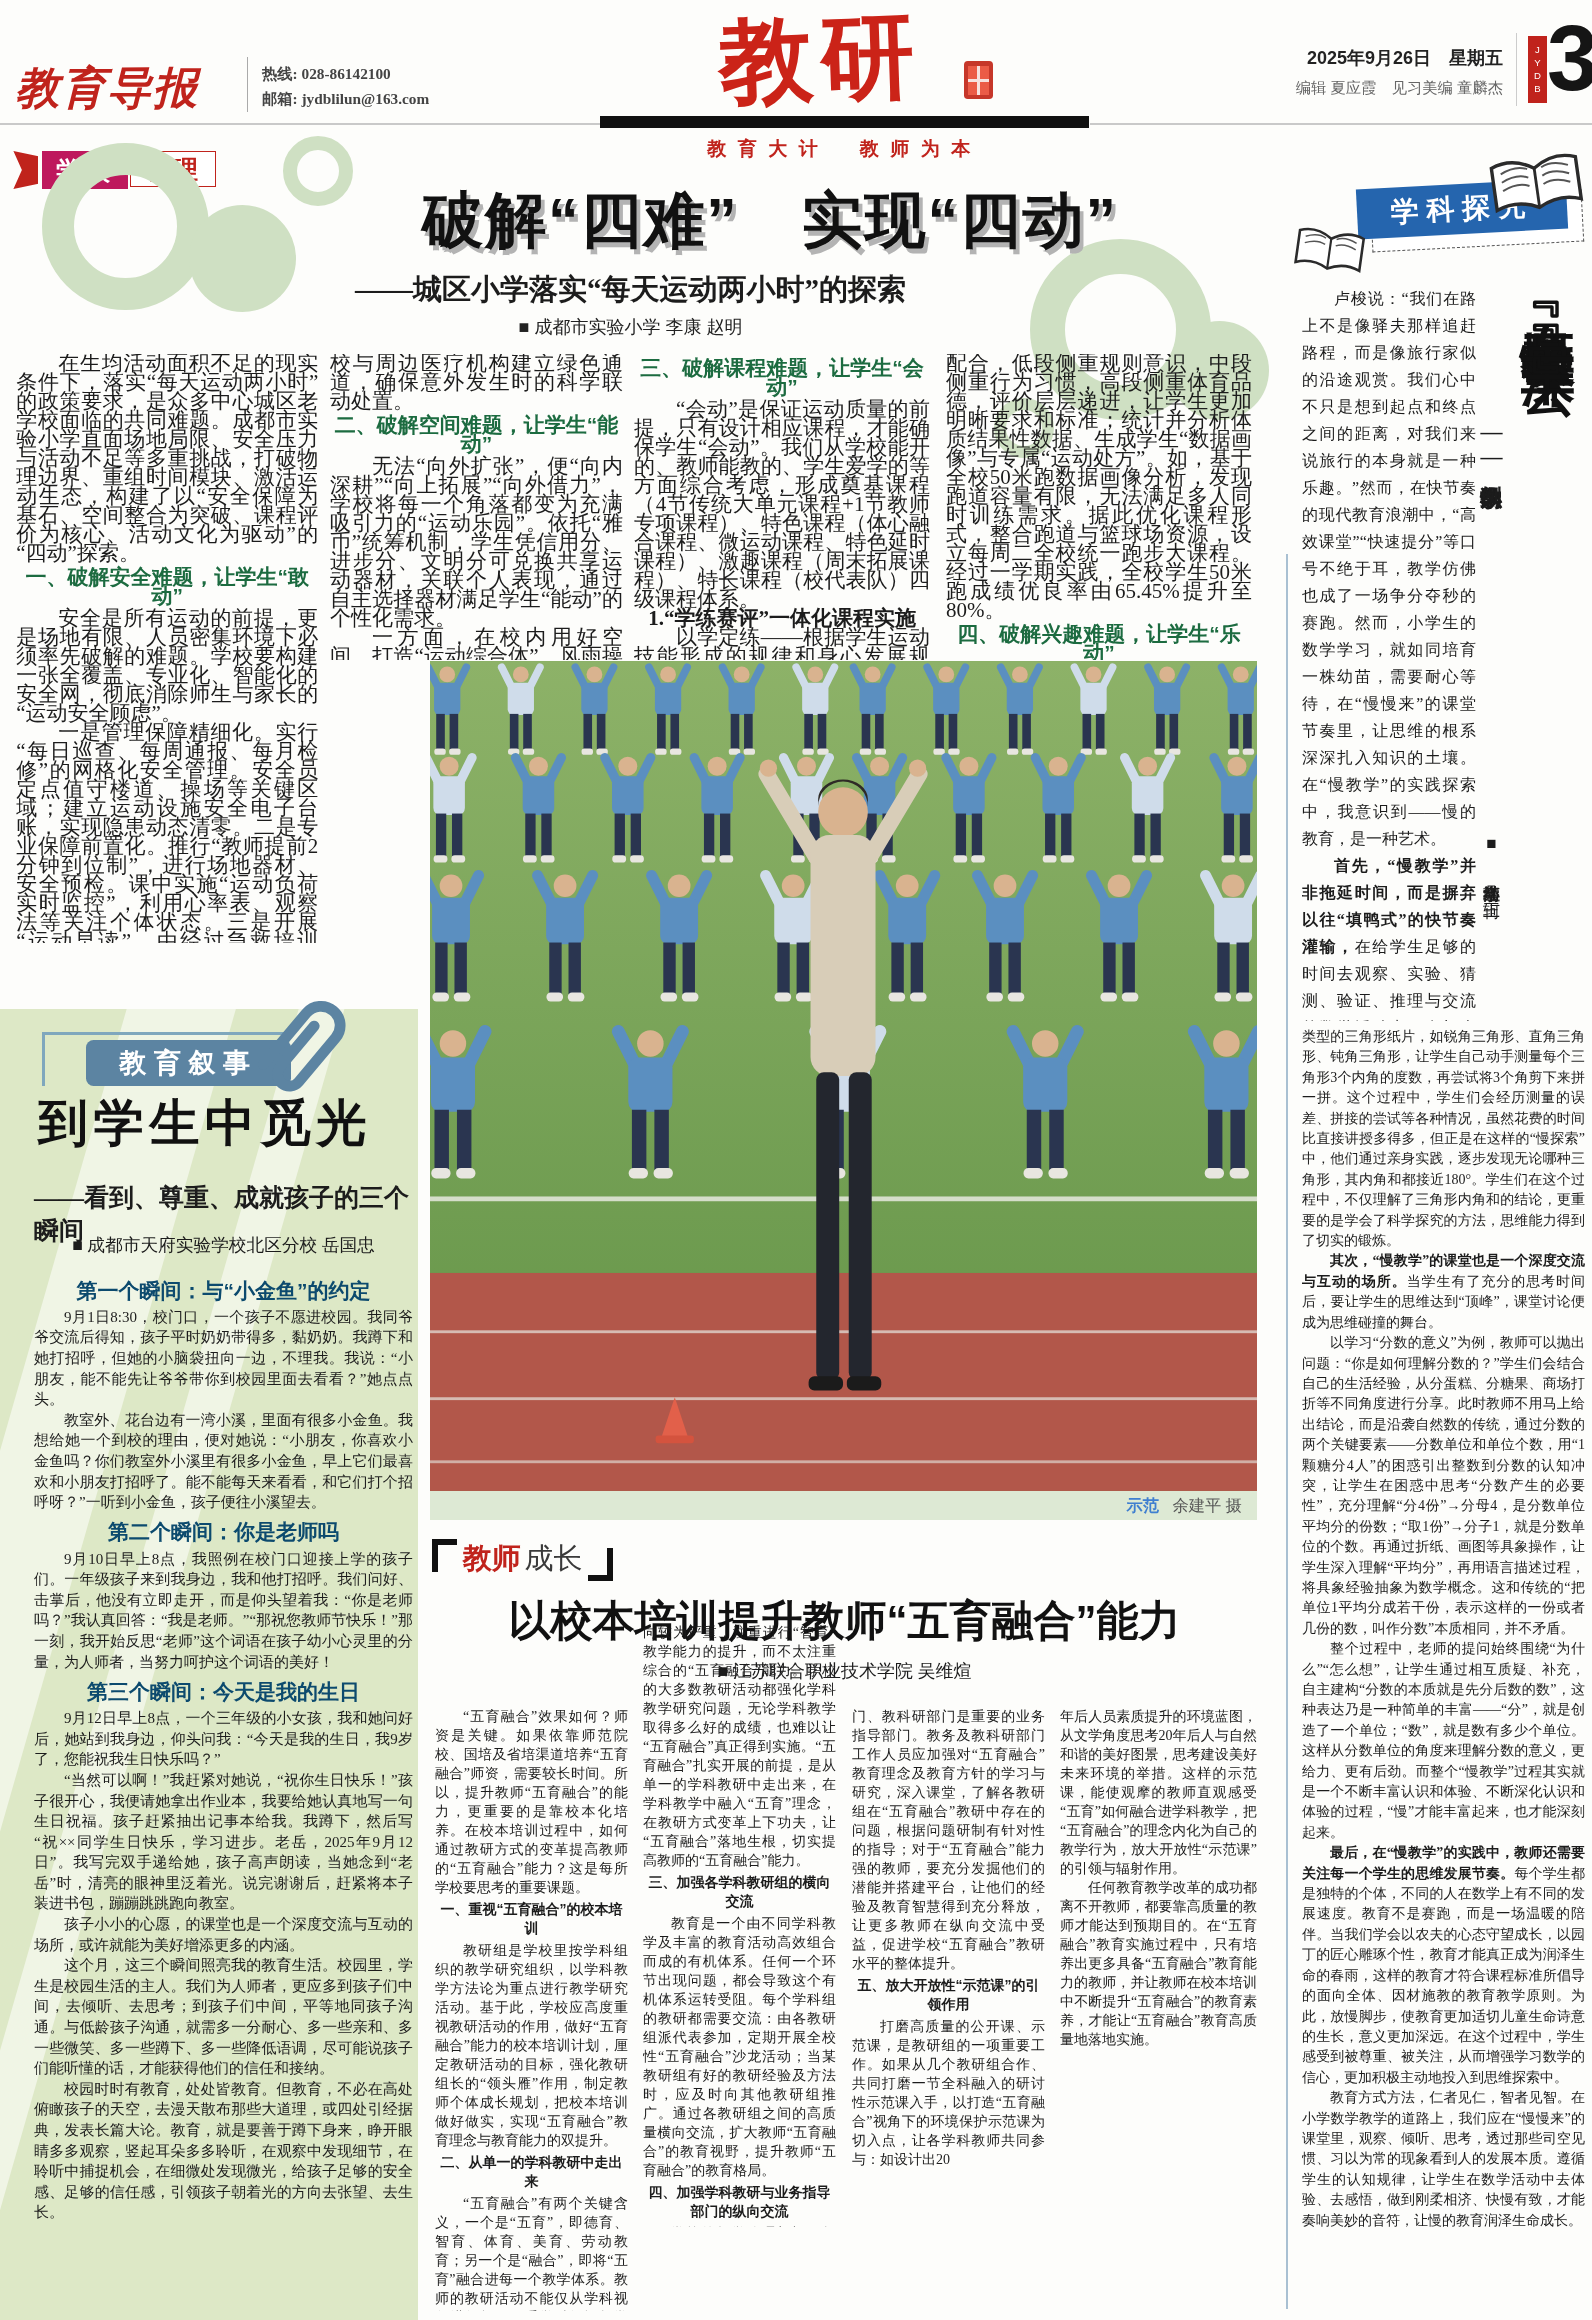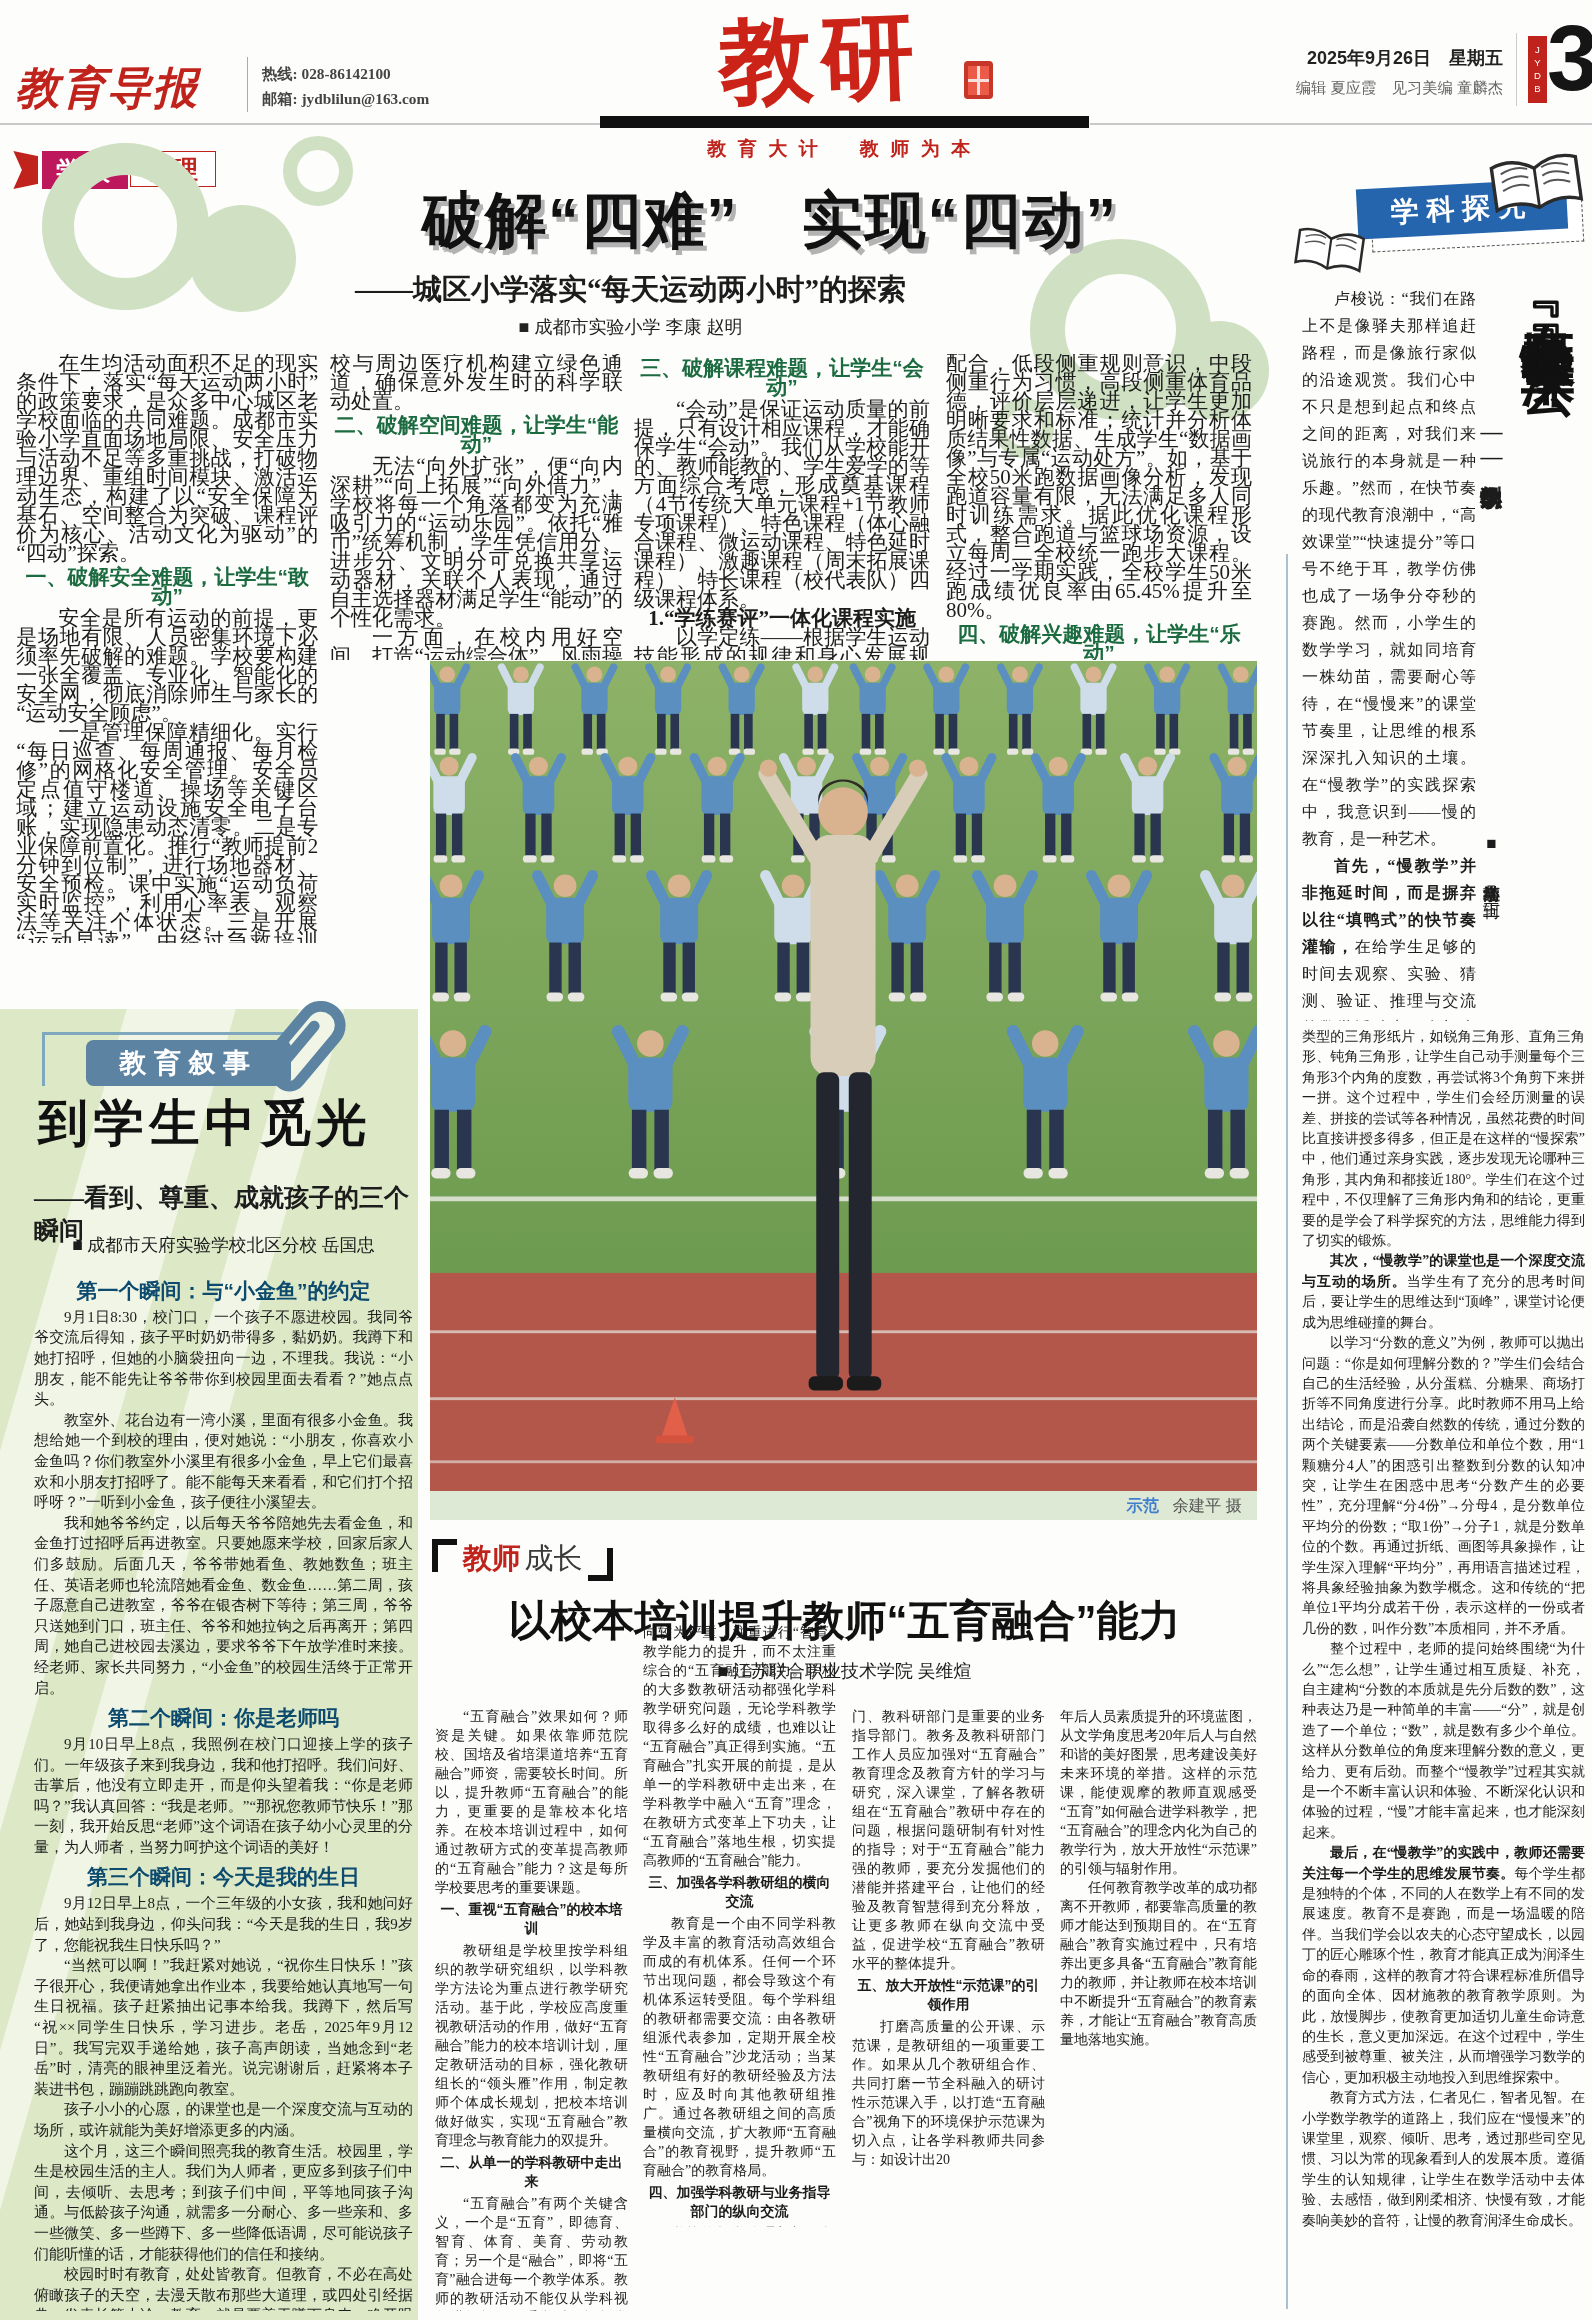--- a/index.html
+++ b/index.html
@@ -518,21 +518,20 @@
   <svg class="abs clip" width="105" height="115" viewBox="0 0 40 48">
     <path d="M12,40 V12 a8,8 0 0 1 16,0 V36 a5,5 0 0 1 -10,0 V14" fill="none" stroke="#5c84a2" stroke-width="4.5" stroke-linecap="round" transform="rotate(40 20 24)"></path>
   </svg>
   <div class="abs n-headline">到学生中觅光</div>
   <div class="abs n-sub">——看到、尊重、成就孩子的三个瞬间</div>
   <div class="abs n-byline">■ 成都市天府实验学校北区分校 岳国忠</div>
   <div class="pcol n-body">
       <p class="gh">第一个瞬间：与“小金鱼”的约定</p>
       <p>9月1日8:30，校门口，一个孩子不愿进校园。我同爷爷交流后得知，孩子平时奶奶带得多，黏奶奶。我蹲下和她打招呼，但她的小脑袋扭向一边，不理我。我说：“小朋友，能不能先让爷爷带你到校园里面去看看？”她点点头。</p>
       <p>教室外、花台边有一湾小溪，里面有很多小金鱼。我想给她一个到校的理由，便对她说：“小朋友，你喜欢小金鱼吗？你们教室外小溪里有很多小金鱼，早上它们最喜欢和小朋友打招呼了。能不能每天来看看，和它们打个招呼呀？”一听到小金鱼，孩子便往小溪望去。</p>
-      <p>我和她爷爷约定，以后每天爷爷陪她先去看金鱼，和金鱼打过招呼后再进教室。只要她愿来学校，回家后家人们多鼓励。后面几天，爷爷带她看鱼、教她数鱼；班主任、英语老师也轮流陪她看金鱼、数金鱼……第二周，孩子愿意自己进教室，爷爷在银杏树下等待；第三周，爷爷只送她到门口，班主任、爷爷和她拉钩之后再离开；第四周，她自己进校园去溪边，要求爷爷下午放学准时来接。经老师、家长共同努力，“小金鱼”的校园生活终于正常开启。</p>
       <p class="gh">第二个瞬间：你是老师吗</p>
       <p>9月10日早上8点，我照例在校门口迎接上学的孩子们。一年级孩子来到我身边，我和他打招呼。我们问好、击掌后，他没有立即走开，而是仰头望着我：“你是老师吗？”我认真回答：“我是老师。”“那祝您教师节快乐！”那一刻，我开始反思“老师”这个词语在孩子幼小心灵里的分量，为人师者，当努力呵护这个词语的美好！</p>
       <p class="gh">第三个瞬间：今天是我的生日</p>
       <p>9月12日早上8点，一个三年级的小女孩，我和她问好后，她站到我身边，仰头问我：“今天是我的生日，我9岁了，您能祝我生日快乐吗？”</p>
       <p>“当然可以啊！”我赶紧对她说，“祝你生日快乐！”孩子很开心，我便请她拿出作业本，我要给她认真地写一句生日祝福。孩子赶紧抽出记事本给我。我蹲下，然后写“祝××同学生日快乐，学习进步。老岳，2025年9月12日”。我写完双手递给她，孩子高声朗读，当她念到“老岳”时，清亮的眼神里泛着光。说完谢谢后，赶紧将本子装进书包，蹦蹦跳跳跑向教室。</p>
       <p>孩子小小的心愿，的课堂也是一个深度交流与互动的场所，或许就能为美好增添更多的内涵。</p>
       <p>这个月，这三个瞬间照亮我的教育生活。校园里，学生是校园生活的主人。我们为人师者，更应多到孩子们中间，去倾听、去思考；到孩子们中间，平等地同孩子沟通。与低龄孩子沟通，就需多一分耐心、多一些亲和、多一些微笑、多一些蹲下、多一些降低语调，尽可能说孩子们能听懂的话，才能获得他们的信任和接纳。</p>
       <p>校园时时有教育，处处皆教育。但教育，不必在高处俯瞰孩子的天空，去漫天散布那些大道理，或四处引经据典，发表长篇大论。教育，就是要善于蹲下身来，睁开眼睛多多观察，竖起耳朵多多聆听，在观察中发现细节，在聆听中捕捉机会，在细微处发现微光，给孩子足够的安全感、足够的信任感，引领孩子朝着光的方向去张望、去生长。</p>
     </div>
 

